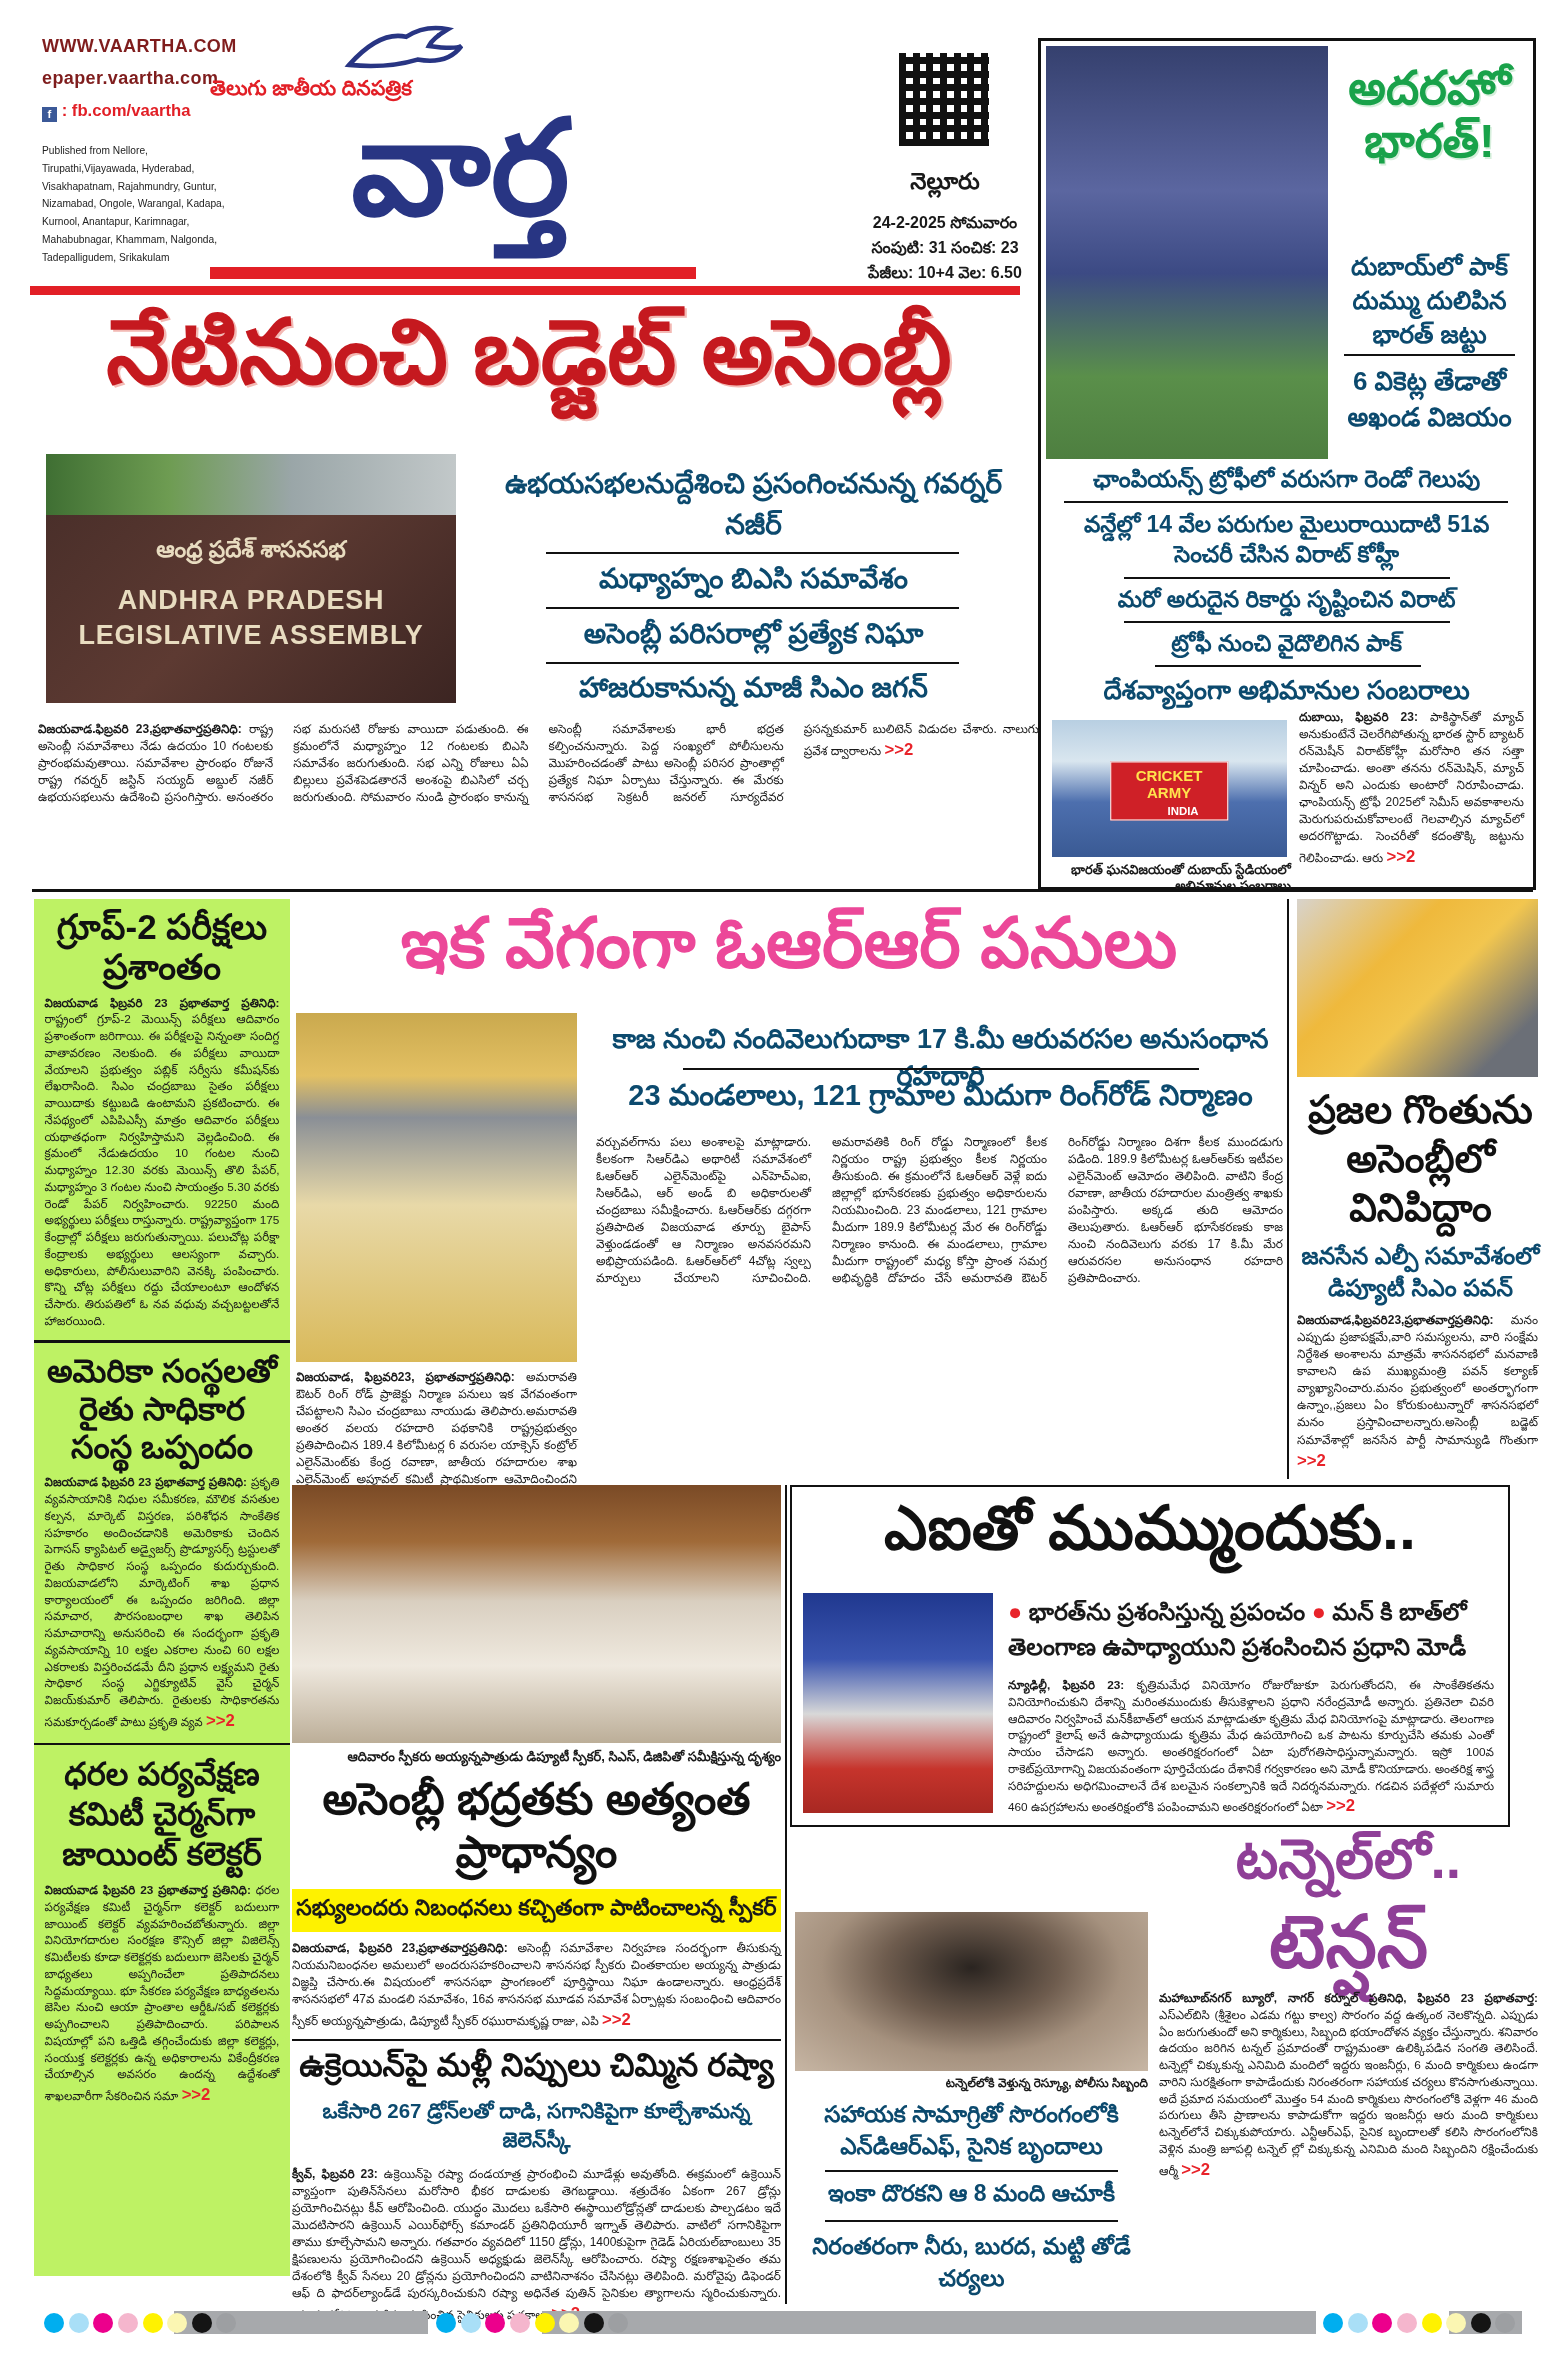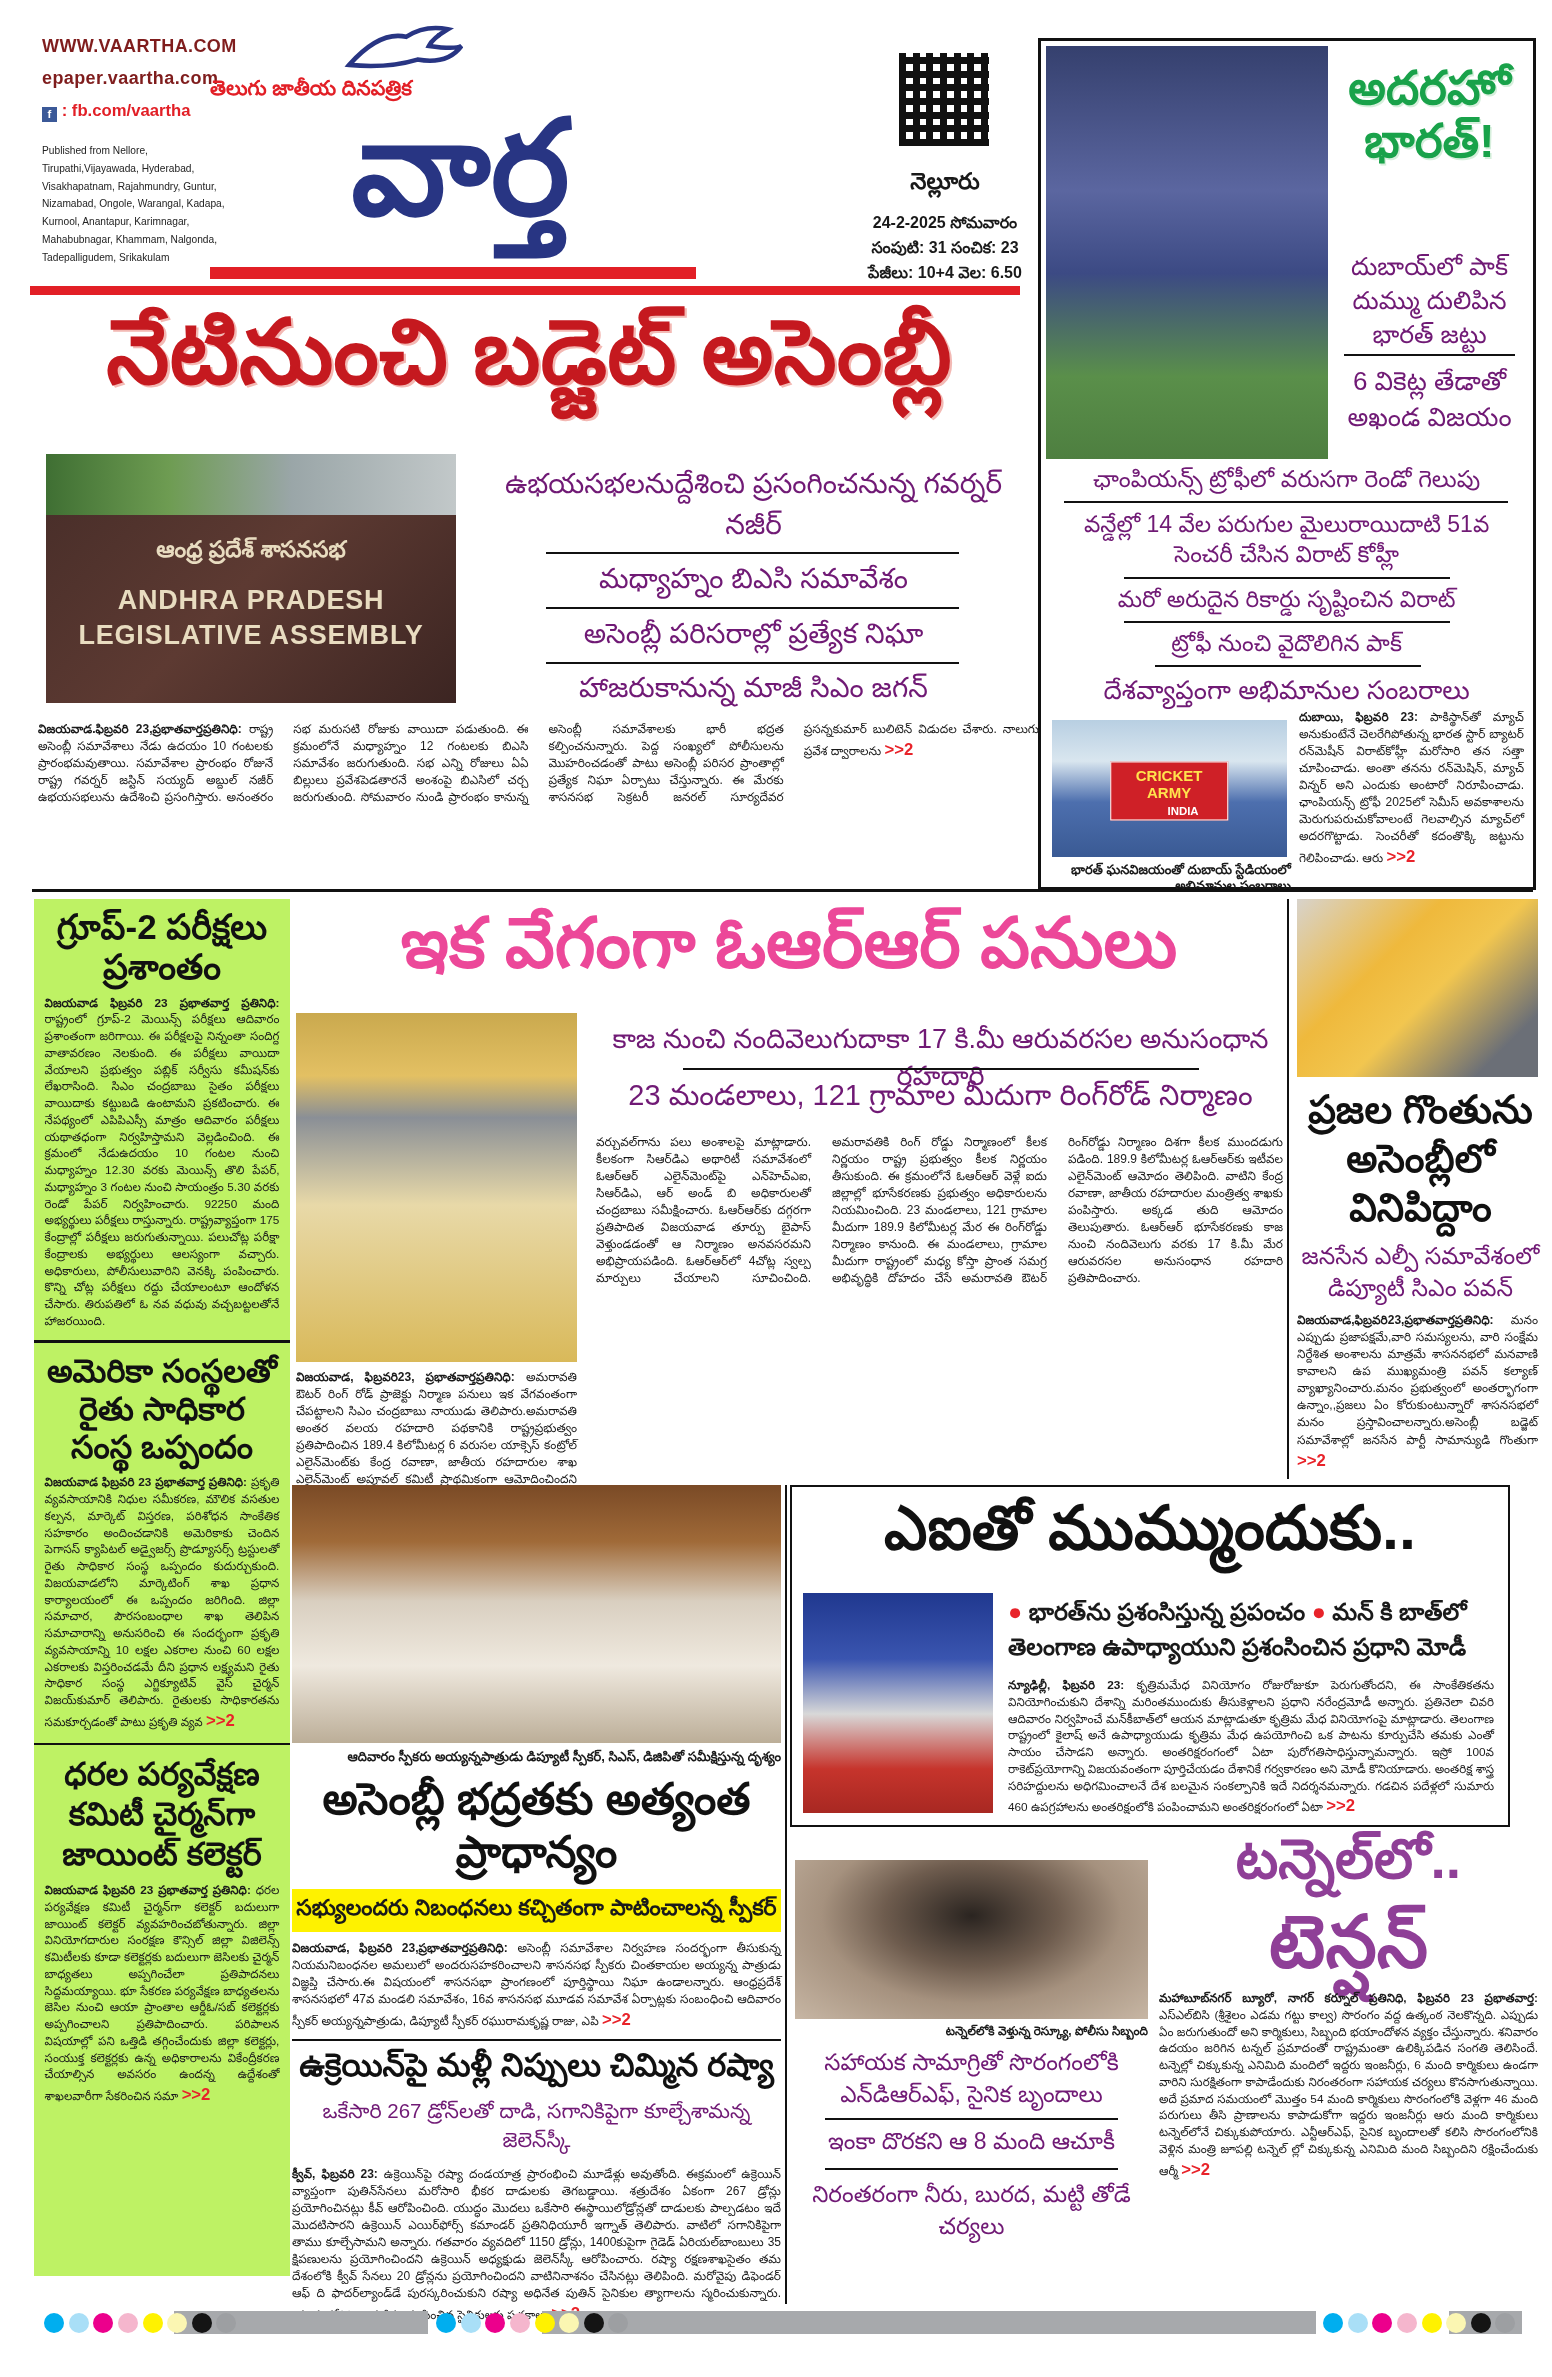--- a/index.html
+++ b/index.html
@@ -27,21 +27,21 @@
   .ed-name{font-weight:bold;font-size:23px;}
   .ed-line{font-weight:bold;font-size:16px;}
   
   .h-lead{color:#c5191f;font-weight:bold;font-size:90px;line-height:1.05;
           text-shadow:2.3px 2.3px 0 #f3b9b4;}
   .h-orr{color:#ec4899;font-weight:bold;font-size:70px;line-height:1.05;}
   .h-green{color:#19a24a;font-weight:bold;font-size:47px;line-height:1.12;
            text-shadow:1.5px 1.5px 0 #d6efdc;}
   .h-purple{color:#8f3f97;font-weight:bold;}
   .h-black{font-weight:bold;color:#111;}
-  .subhead{font-weight:normal;color:#701a75;}
+  .subhead{font-weight:bold;color:#0c4a6e;}
   .peach{background:#bef264;}
   .yellowbar{background:#fef200;}
   .vline{background:#111;width:2.3px;}
   .boxed{border:3px solid #111;background:#fff;}
   
   .dotbar{height:23px;background:#a7a9ac;}
   .dot{display:inline-block;width:20px;height:20px;border-radius:50%;margin:0 2.3px;vertical-align:middle;}
   .c1{background:#00aeef}.c2{background:#a9dff7}.c3{background:#ec008c}.c4{background:#f5b6cd}
   .c5{background:#fff200}.c6{background:#fbf6b2}.c7{background:#141414}.c8{background:#9d9fa2}
   .dotgroup{position:absolute;top:2310px;height:24px;line-height:24px;white-space:nowrap;}
@@ -236,21 +236,21 @@
     <div class="center subhead" style="font-size:20.5px;margin-top:7.6px;">ఒకేసారి 267 డ్రోన్‌లతో దాడి, సగానికిపైగా కూల్చేశామన్న జెలెన్‌స్కీ</div>
     <div class="body-txt" style="margin-top:9px;">
       <span class="dateline">క్వీవ్, ఫిబ్రవరి 23:</span>
       <span>ఉక్రెయిన్‌పై రష్యా దండయాత్ర ప్రారంభించి మూడేళ్లు అవుతోంది. ఈక్రమంలో ఉక్రెయిన్ వ్యాప్తంగా పుతిన్‌సేనలు మరోసారి భీకర దాడులకు తెగబడ్డాయి. శత్రుదేశం ఏకంగా 267 డ్రోన్లు ప్రయోగించినట్లు కీవ్ ఆరోపించింది. యుద్ధం మొదలు ఒకేసారి ఈస్థాయిలోడ్రోన్లతో దాడులకు పాల్పడటం ఇదే మొదటిసారని ఉక్రెయిన్ ఎయిర్‌ఫోర్స్ కమాండర్ ప్రతినిధియూరీ ఇగ్నాత్ తెలిపారు. వాటిలో సగానికిపైగా తాము కూల్చేసామని అన్నారు. గతవారం వ్యవదిలో 1150 డ్రోన్లు, 1400కుపైగా గైడెడ్ ఏరియల్‌బాంబులు 35 క్షిపణులను ప్రయోగించిందని ఉక్రెయిన్ అధ్యక్షుడు జెలెన్‌స్కీ ఆరోపించారు. రష్యా రక్షణశాఖసైతం తమ దేశంలోకి క్వీవ్ సేనలు 20 డ్రోన్లను ప్రయోగించిందని వాటినినాశనం చేసినట్లు తెలిపింది. మరోవైపు డిఫెండర్ ఆఫ్ ది ఫాదర్‌ల్యాండ్‌డే పురస్కరించుకుని రష్యా అధినేత పుతిన్ సైనికుల త్యాగాలను స్మరించుకున్నారు. యుద్ధంలోపోరాటపటిమ చూపించిన సైనికులకు పతకాలు</span>
       <span class="jump">&gt;&gt;2</span>
     </div>
   </div>
 
   <div class="abs vline" style="left:785px;top:1485px;height:819px;"></div>
 
-  <div class="abs" style="left:795px;top:1860px;width:353px;">
+  <div class="abs" style="left:795px;top:1912px;width:353px;">
     <div class="photo" style="width:353px;height:159px;background:radial-gradient(ellipse at 50% 35%,#2a2420 0%,#6e5c4e 35%,#a5917e 60%,#c7b6a4 100%);"></div>
     <div class="caption" style="margin-top:4.6px;font-size:12px;">టన్నెల్‌లోకి వెళ్తున్న రెస్క్యూ, పోలీసు సిబ్బంది</div>
     <div class="center subhead" style="font-size:23px;line-height:1.4;margin-top:7.6px;">సహాయక సామాగ్రితో సొరంగంలోకి ఎన్‌డిఆర్‌ఎఫ్, సైనిక బృందాలు</div>
     <div class="rule" style="height:2.3px;margin:7.6px 30px;"></div>
     <div class="center subhead" style="font-size:23px;">ఇంకా దొరకని ఆ 8 మంది ఆచూకీ</div>
     <div class="rule" style="height:2.3px;margin:7.6px 30px;"></div>
     <div class="center subhead" style="font-size:23px;line-height:1.4;">నిరంతరంగా నీరు, బురద, మట్టి తోడే చర్యలు</div>
   </div>
 
   <div class="abs" style="left:1159px;top:1827px;width:379px;">

